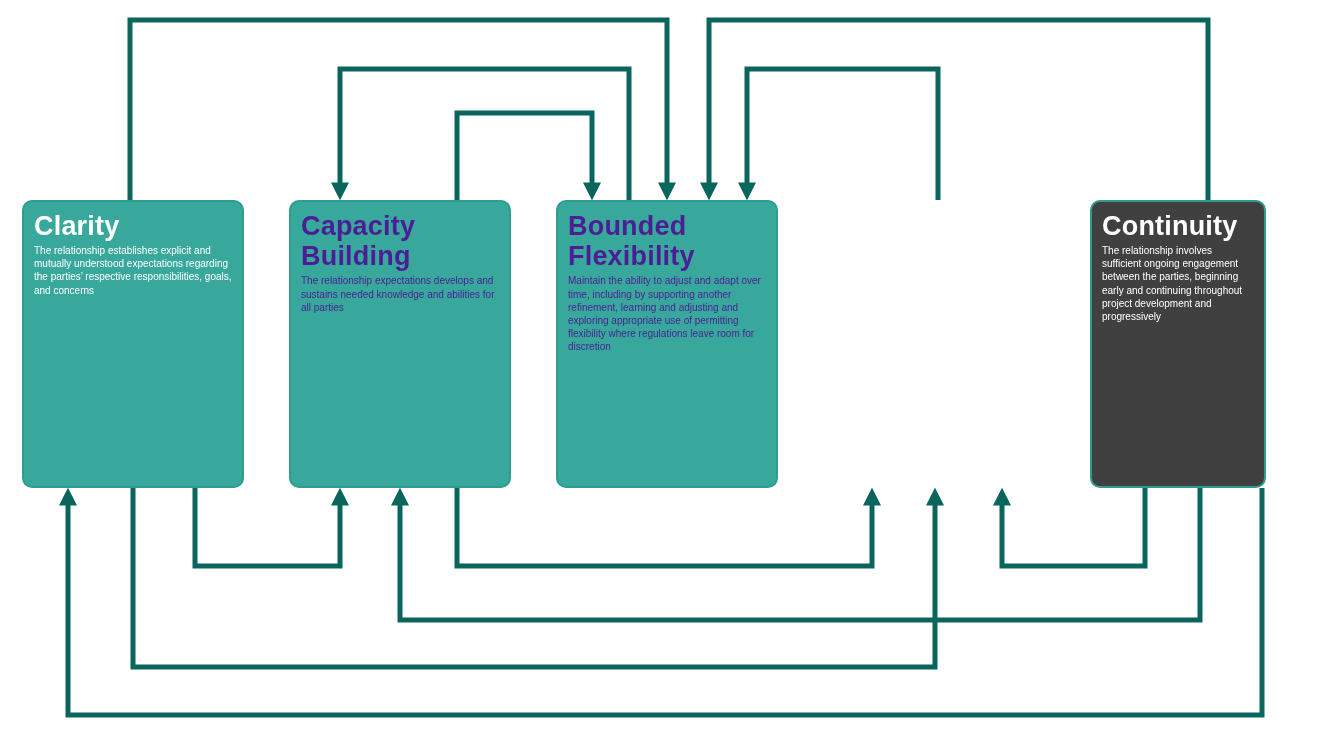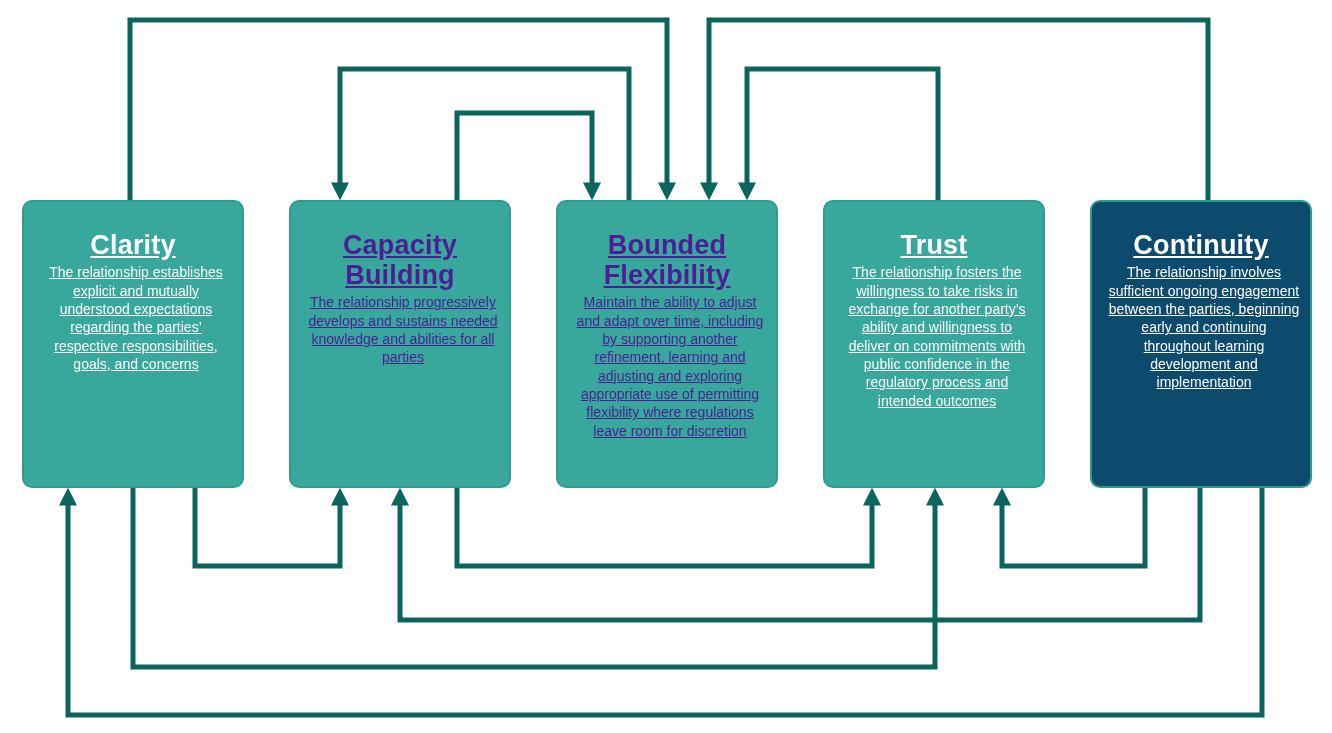--- a/index.html
+++ b/index.html
@@ -16,36 +16,34 @@
     left:0;top:0;
     width:1332px;height:733px;
     pointer-events:none;
   }
   .box{
     position:absolute;
     box-sizing:border-box;
     border-radius:10px;
     border:2px solid transparent;
     color:#ffffff;
-    text-align:center;
-    padding:26px 10px;
-    text-decoration:underline;
+    text-align:left;
+    padding:7px 10px;
   }
   .box-title{
     font-weight:bold;
     font-size:27px;
     line-height:1.12;
     margin:2px 0 3px 0;
     letter-spacing:0.2px;
   }
   .box-body{
-    font-size:14px;
+    font-size:10px;
     line-height:1.31;
     font-weight:500;
-    margin-left:6px;
   }
 </style>
 </head>
 <body>
 
 <div class="canvas">
 
   <svg id="connectors" viewBox="0 0 1332 733" xmlns="http://www.w3.org/2000/svg">
     <defs>
       <marker id="arrowhead" viewBox="0 0 10 10" refX="7" refY="5" markerWidth="3.6" markerHeight="3.6" markerUnits="strokeWidth" orient="auto">
@@ -65,31 +63,27 @@
       <polyline points="1262,488 1262,715 68,715 68,493" fill="none" stroke="#0A655D" stroke-width="5" stroke-linejoin="miter" marker-end="url(#arrowhead)"></polyline>
     </svg>
 
   <div class="box" style="left: 22px; top: 200px; width: 222px; height: 288px; background: rgb(56, 168, 157); border-color: rgb(47, 156, 144); color: rgb(255, 255, 255);">
     <div class="box-title">Clarity</div>
     <div class="box-body">The relationship establishes explicit and mutually understood expectations regarding the parties’ respective responsibilities, goals, and concerns</div>
   </div>
 
   <div class="box" style="left: 289px; top: 200px; width: 222px; height: 288px; background: rgb(56, 168, 157); border-color: rgb(47, 156, 144); color: #4c1d95;">
     <div class="box-title">Capacity Building</div>
-    <div class="box-body">The relationship progressively develops and sustains needed knowledge and abilities for all parties</div>
+    <div class="box-body">The relationship expectations develops and sustains needed knowledge and abilities for all parties</div>
   </div>
 
   <div class="box" style="left: 556px; top: 200px; width: 222px; height: 288px; background: rgb(56, 168, 157); border-color: rgb(47, 156, 144); color: #4c1d95;">
     <div class="box-title">Bounded Flexibility</div>
     <div class="box-body">Maintain the ability to adjust and adapt over time, including by supporting another refinement, learning and adjusting and exploring appropriate use of permitting flexibility where regulations leave room for discretion</div>
   </div>
 
-  <div class="box" style="left: 823px; top: 200px; width: 222px; height: 288px; background: rgb(56, 168, 157); border-color: rgb(47, 156, 144); color: rgb(255, 255, 255);">
-    <div class="box-title">Trust</div>
-    <div class="box-body">The relationship fosters the willingness to take risks in exchange for another party’s ability and willingness to deliver on commitments with public confidence in the regulatory process and intended outcomes</div>
-  </div>
 
-  <div class="box" style="left: 1090px; top: 200px; width: 222px; height: 288px; background: #0c4a6e; border-color: rgb(47, 156, 144); color: rgb(255, 255, 255);">
+  <div class="box" style="left: 1090px; top: 200px; width: 176px; height: 288px; background: #404040; border-color: rgb(47, 156, 144); color: rgb(255, 255, 255);">
     <div class="box-title">Continuity</div>
-    <div class="box-body">The relationship involves sufficient ongoing engagement between the parties, beginning early and continuing throughout learning development and implementation</div>
+    <div class="box-body">The relationship involves sufficient ongoing engagement between the parties, beginning early and continuing throughout project development and progressively</div>
   </div>
 
 </div>
 
 </body></html>

